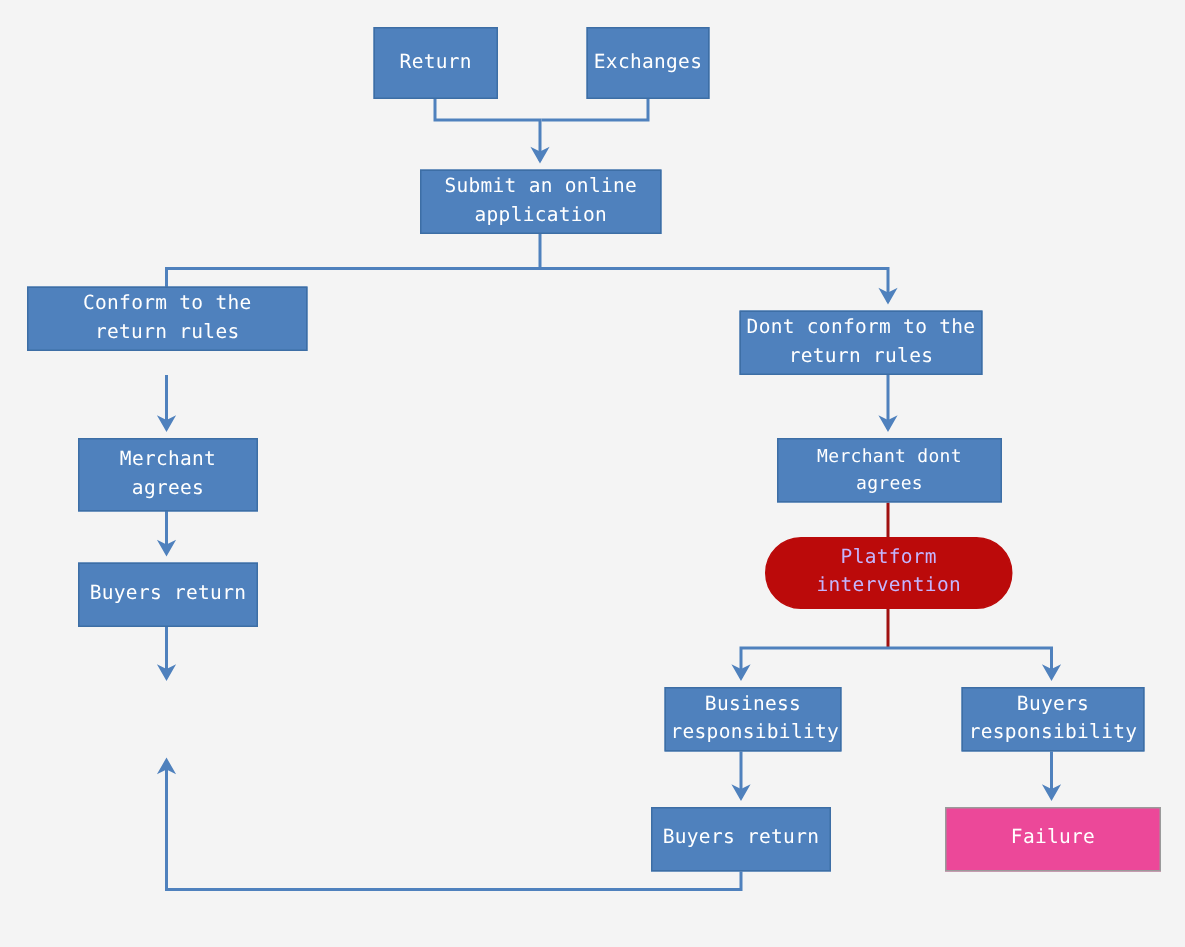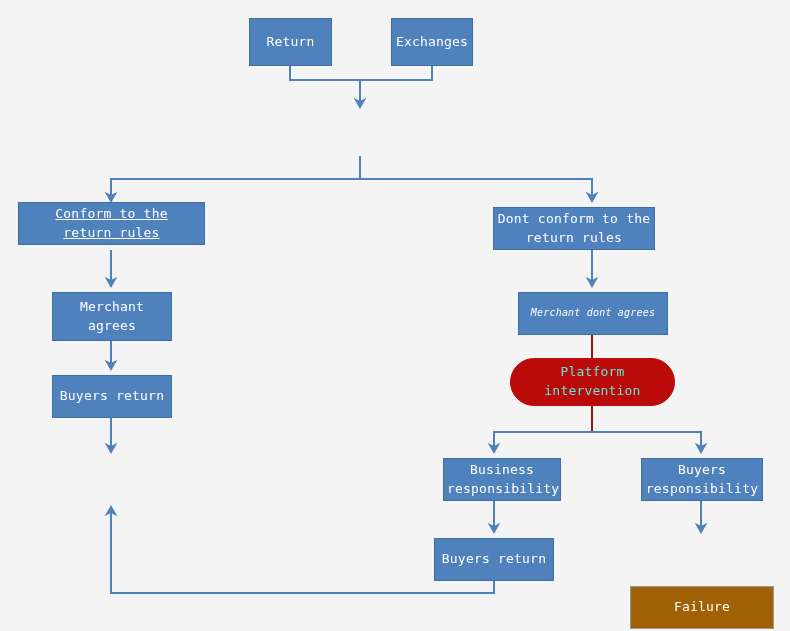--- a/index.html
+++ b/index.html
@@ -34,30 +34,29 @@
     line-height: 1.45;
     letter-spacing: 0.2px;
     white-space: pre-line;
     z-index: 3;
   }
   .node.box {
     background: #4f81bd;
     border: 1px solid #3d6ea5;
   }
   .node.gray {
-    background: #a16207;
+    background: #ec4899;
     border: 1px solid #9a9a9a;
     color: #ffffff;
-    margin-top: 48px;
   }
   .node.pill {
     background: #bb0a0a;
     border: 1px solid #bb0a0a;
     border-radius: 28px;
-    color: #5eead4;
+    color: #c4b5fd;
   }
   .node .label {
     display: block;
     width: 100%;
     padding: 0 3px;
     box-sizing: border-box;
   }
   svg#edges {
     position: absolute;
     left: 0;
@@ -111,36 +110,40 @@
   </svg>
 
   <div class="node box" style="left:249px; top:18px; width:83px; height:48px;">
     <span class="label">Return</span>
   </div>
 
   <div class="node box" style="left:391px; top:18px; width:82px; height:48px;">
     <span class="label">Exchanges</span>
   </div>
 
+  <div class="node box" style="left:280px; top:113px; width:161px; height:43px;">
+    <span class="label">Submit an online
+application</span>
+  </div>
 
-  <div class="node box" style="left:18px; top:202px; width:187px; height:43px;text-decoration:underline;">
+  <div class="node box" style="left:18px; top:191px; width:187px; height:43px;">
     <span class="label">Conform to the
 return rules</span>
   </div>
 
   <div class="node box" style="left:493px; top:207px; width:162px; height:43px;">
     <span class="label">Dont conform to the
 return rules</span>
   </div>
 
   <div class="node box" style="left:52px; top:292px; width:120px; height:49px;">
     <span class="label">Merchant agrees</span>
   </div>
 
-  <div class="node box" style="left:518px; top:292px; width:150px; height:43px; font-size:10px;font-style:italic;">
+  <div class="node box" style="left:518px; top:292px; width:150px; height:43px; font-size:12px;">
     <span class="label">Merchant dont agrees</span>
   </div>
 
   <div class="node box" style="left:52px; top:375px; width:120px; height:43px;">
     <span class="label">Buyers return</span>
   </div>
 
   <div class="node pill" style="left:510px; top:358px; width:165px; height:48px;">
     <span class="label">Platform
 intervention</span>

